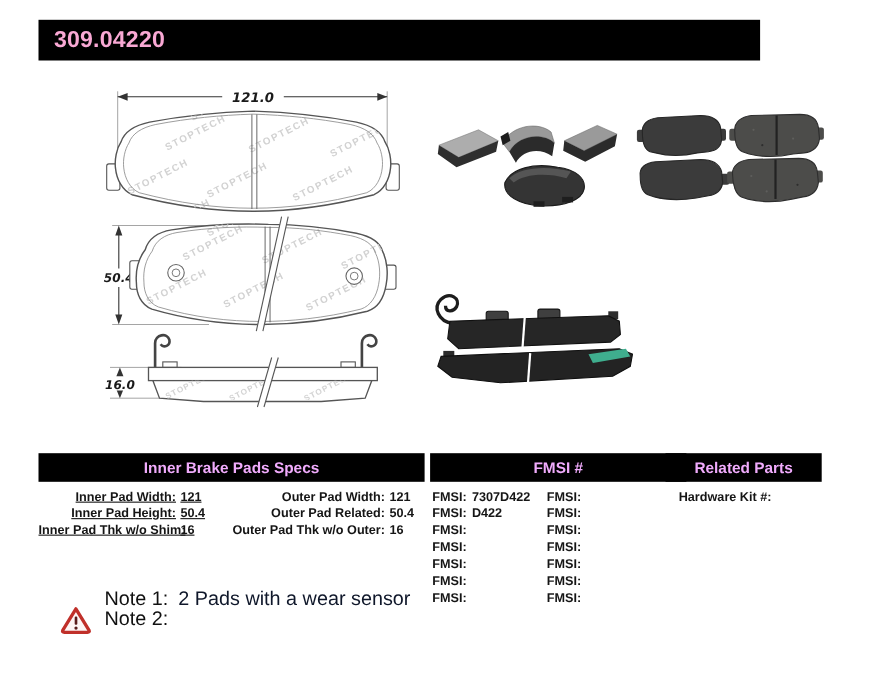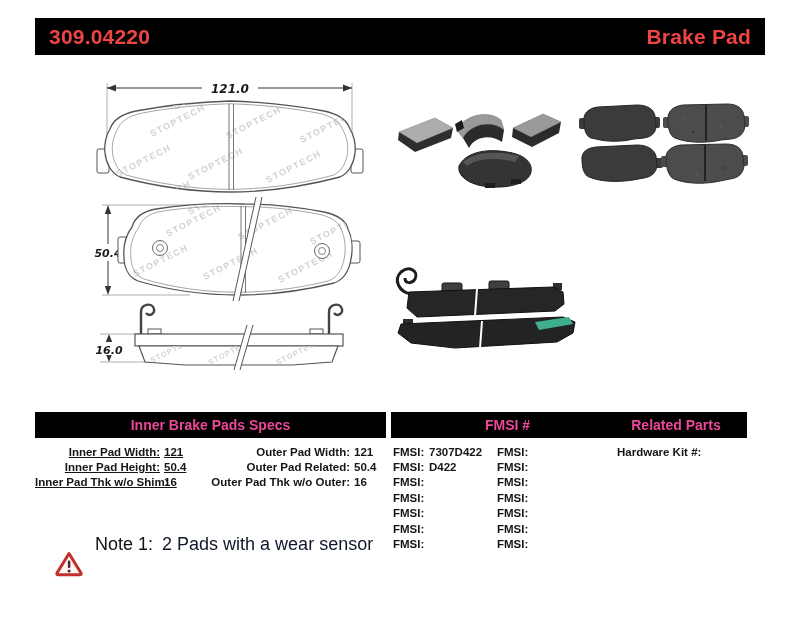--- a/index.html
+++ b/index.html
@@ -3,28 +3,28 @@
 <meta charset="utf-8">
 <style>
   html,body{margin:0;padding:0;}
   body{
     width:800px;height:619px;position:relative;background:#ffffff;
     font-family:"Liberation Sans", sans-serif;overflow:hidden;color:#111;
   }
   .abs{position:absolute;}
   
   #top-bar{
-    left:35px;top:18px;width:730px;height:37px;background:#000;color:#ef4444;
+    left:35px;top:18px;width:656px;height:37px;background:#000;color:#f9a8d4;
     display:flex;justify-content:space-between;align-items:center;
     padding:0 14px;box-sizing:border-box;font-size:21px;font-weight:bold;
     letter-spacing:.2px;
   }
   
   .col-bar{
-    top:412px;height:26px;background:#000;color:#ec4899;font-weight:bold;
+    top:412px;height:26px;background:#000;color:#f0abfc;font-weight:bold;
     font-size:14px;display:flex;align-items:center;justify-content:center;
     position:absolute;
     gap:40px;
   }
   #bar-pads{left:35px;width:351px;}
   #bar-pads span{flex:1;text-align:center;}
   #bar-fmsi{left:391px;width:233px;}
   #bar-related{left:605px;width:142px;}
   
   .spec-col{position:absolute;font-size:11.5px;font-weight:bold;color:#151515;}
@@ -50,21 +50,20 @@
   .dim{font:italic bold 12px "DejaVu Sans", sans-serif;fill:#1a1a1a;}
   .dim-sm{font:italic bold 11px "DejaVu Sans", sans-serif;fill:#1a1a1a;}
   .wm{font:bold 9px "Liberation Sans", sans-serif;fill:#d2d2d2;letter-spacing:1.5px;}
   .wm-sm{font:bold 7.5px "Liberation Sans", sans-serif;fill:#d4d4d4;letter-spacing:1px;}
 </style>
 </head>
 <body>
 
 <div id="top-bar" class="abs">
   <span>309.04220</span>
-  <span>Brake Pad</span>
 </div>
 
 <svg class="abs" style="left:40px;top:65px;" width="340" height="330" viewBox="0 0 340 330">
   <defs>
     <clipPath id="cp1">
       <path d="M70,64 C73,55 82,49 96,46 C128,40 158,37 190,36 C222,37 252,40 284,46 C298,49 307,55 310,64 C314,70 316,80 315,88 C314,98 309,108 300,112 C262,122 226,127 190,127 C154,127 118,122 80,112 C71,108 66,98 65,88 C64,80 66,70 70,64 Z"></path>
     </clipPath>
     <clipPath id="cp2">
       <path d="M92,162 C95,152 104,146 116,144 C148,139 176,138 204,139 C232,139 258,142 284,147 C298,150 306,156 308,164 C312,172 313,184 311,194 C309,206 303,215 294,218 C258,227 224,230 198,230 C166,230 132,226 98,216 C88,212 84,202 84,192 C83,180 86,170 92,162 Z"></path>
     </clipPath>
@@ -324,13 +323,17 @@
   <path d="M14,2.5 L26,22 Q26.8,23.8 24.5,23.8 L3.5,23.8 Q1.2,23.8 2,22 Z" fill="#fdf5f5" stroke="#c0302a" stroke-width="3" stroke-linejoin="round"></path>
   <rect x="12.9" y="9.5" width="2.4" height="7.5" rx="1" fill="#5a1d1d"></rect>
   <circle cx="14.1" cy="20" r="1.5" fill="#5a1d1d"></circle>
 </svg>
 
 <div id="notes" class="abs">
   <div class="note-row">
     <span>Note 1:</span>
     <span class="note-text-red">2 Pads with a wear sensor</span>
   </div>
+  <div class="note-row">
+    <span>Note 2:</span>
+    <span class="note-text"></span>
+  </div>
 </div>
 
 </body></html>

